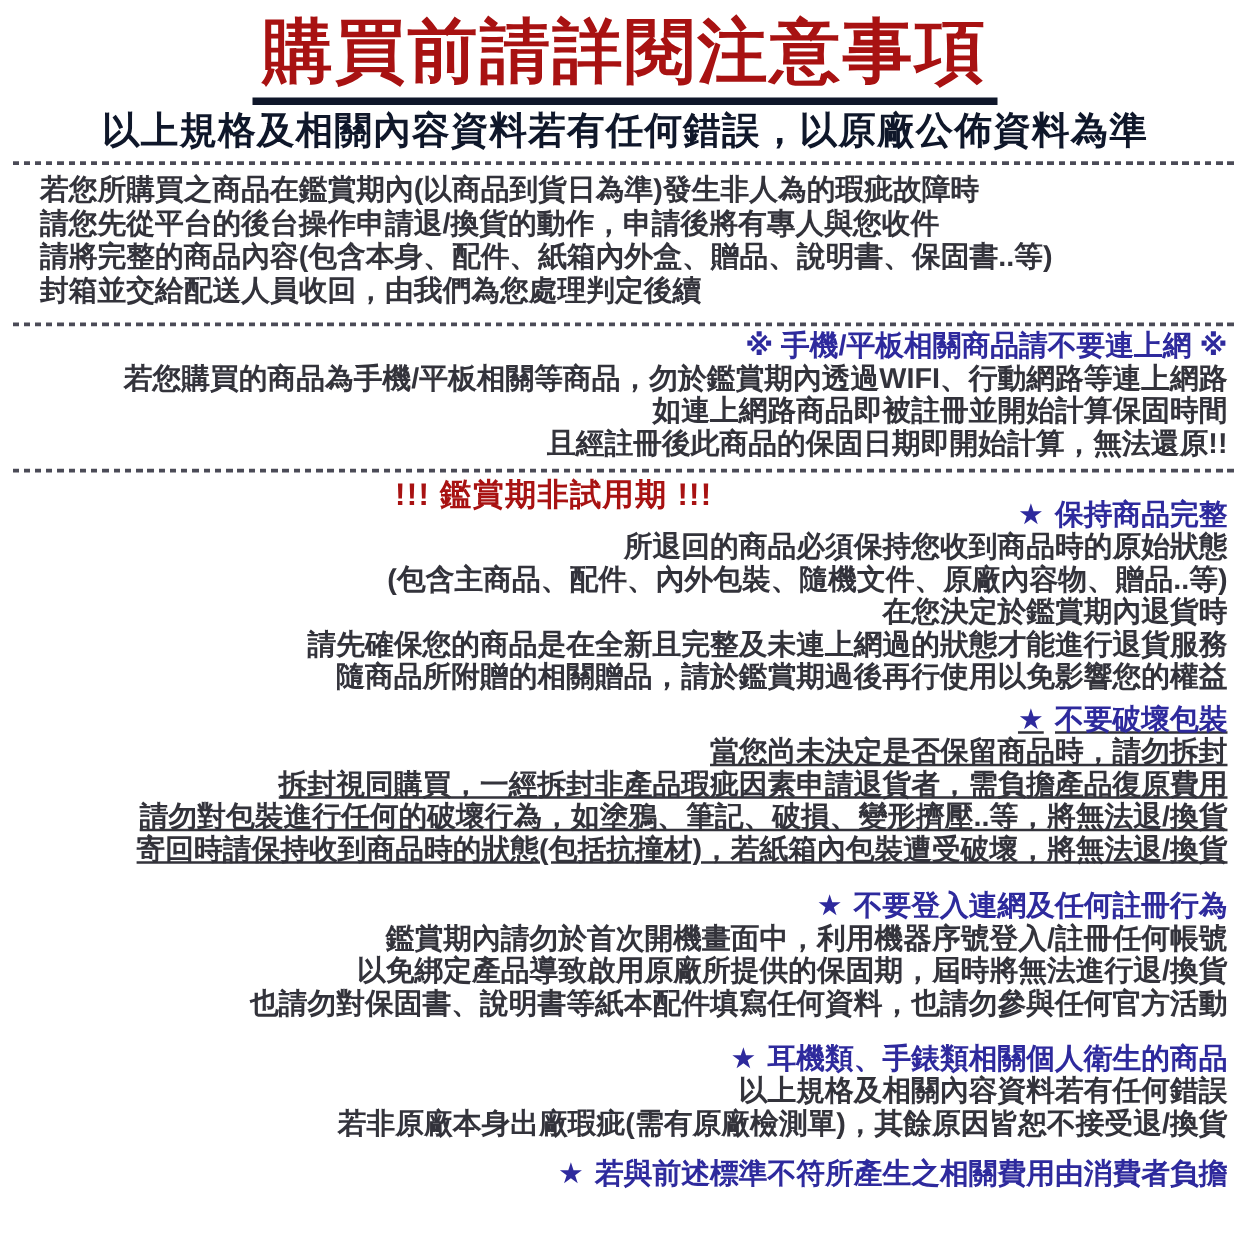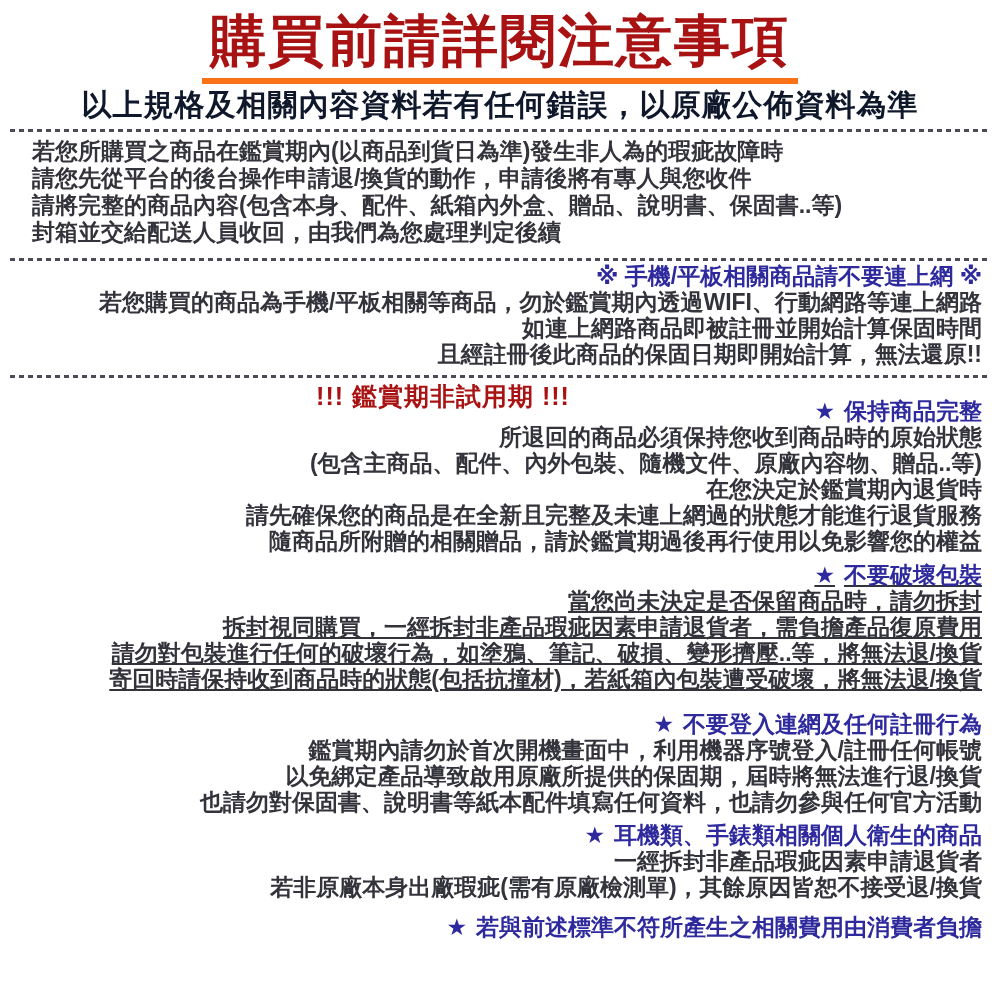--- a/index.html
+++ b/index.html
@@ -5,21 +5,21 @@
   html,body{margin:0;padding:0;background:#fff;}
   .page{
     width:1000px;height:1000px;overflow:hidden;background:#ffffff;
     font-family:"Liberation Sans","DejaVu Sans",sans-serif;
     font-weight:bold;color:#33333B;
   }
   
   .title-wrap{padding-top:10px;text-align:center;}
   .page-title{
     display:inline-block;font-size:56px;line-height:1.12;letter-spacing:2px;
-    color:#A81212;border-bottom:6px solid #f97316;padding:0 8px 5px 8px;
+    color:#A81212;border-bottom:6px solid #0f172a;padding:0 8px 5px 8px;
   }
   .subtitle{
     margin-top:4px;text-align:center;font-size:30px;line-height:1.1;
     letter-spacing:1px;color:#0f172a;
   }
   
   .divider{
     height:3px;margin:8px 10px 0 10px;
     background:repeating-linear-gradient(90deg,#4B4B57 0 5px,transparent 5px 9px);
   }
@@ -28,21 +28,21 @@
   .body-line{font-size:23px;line-height:27px;}
   .sec{padding:0 18px 0 30px;text-align:right;}
   .sec-tight .body-line{line-height:26px;}
   .blue-heading{
     color:#2E2A9D;font-size:23px;line-height:26px;
   }
   .star{margin-right:9px;}
   .mt2{margin-top:2px;}
   .mt24{margin-top:8px;text-decoration:underline;}
   .mt12{margin-top:19px;}
-  .mt18{margin-top:7px;}
+  .mt18{margin-top:18px;}
   .mt14{margin-top:14px;}
   
   .trial-row{
     width:886px;margin-top:4px;text-align:center;
     color:#A81212;font-size:25px;line-height:28px;letter-spacing:1px;
   }
   .pull-up{margin-top:-12px;}
 </style>
 </head>
 <body>
@@ -103,21 +103,21 @@
     </div>
     <div class="body-line">鑑賞期內請勿於首次開機畫面中，利用機器序號登入/註冊任何帳號</div>
     <div class="body-line">以免綁定產品導致啟用原廠所提供的保固期，屆時將無法進行退/換貨</div>
     <div class="body-line">也請勿對保固書、說明書等紙本配件填寫任何資料，也請勿參與任何官方活動</div>
   </div>
 
   <div class="sec sec-tight mt18">
     <div class="blue-heading">
       <span class="star">★</span><span>耳機類、手錶類相關個人衛生的商品</span>
     </div>
-    <div class="body-line">一經拆封非產品瑕疵因素申請退貨者</div>
+    <div class="body-line">以上規格及相關內容資料若有任何錯誤</div>
     <div class="body-line">若非原廠本身出廠瑕疵(需有原廠檢測單)，其餘原因皆恕不接受退/換貨</div>
   </div>
 
   <div class="sec sec-tight mt14">
     <div class="blue-heading">
       <span class="star">★</span><span>若與前述標準不符所產生之相關費用由消費者負擔</span>
     </div>
   </div>
 
 </div>

